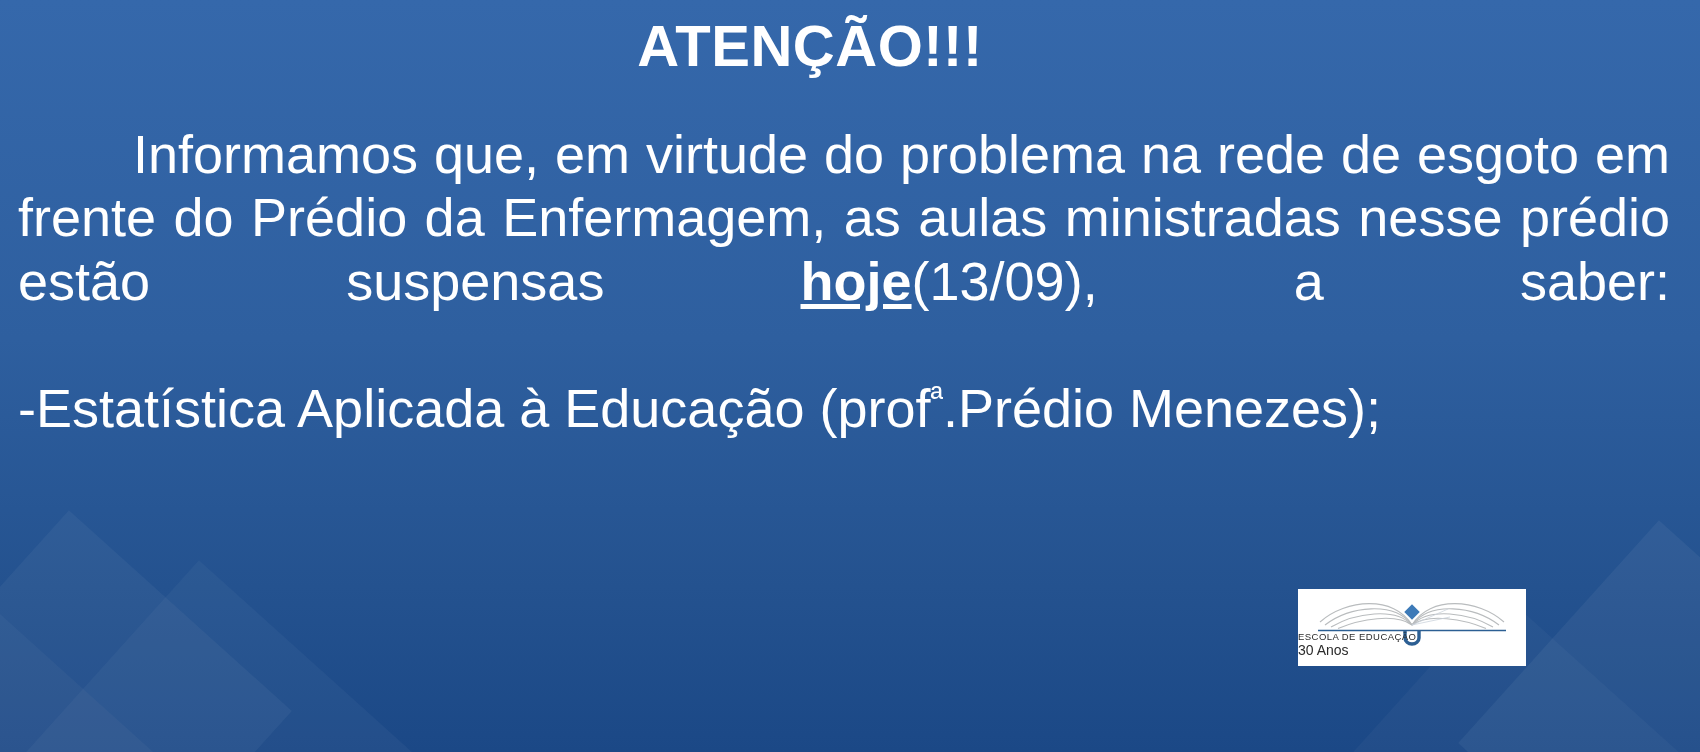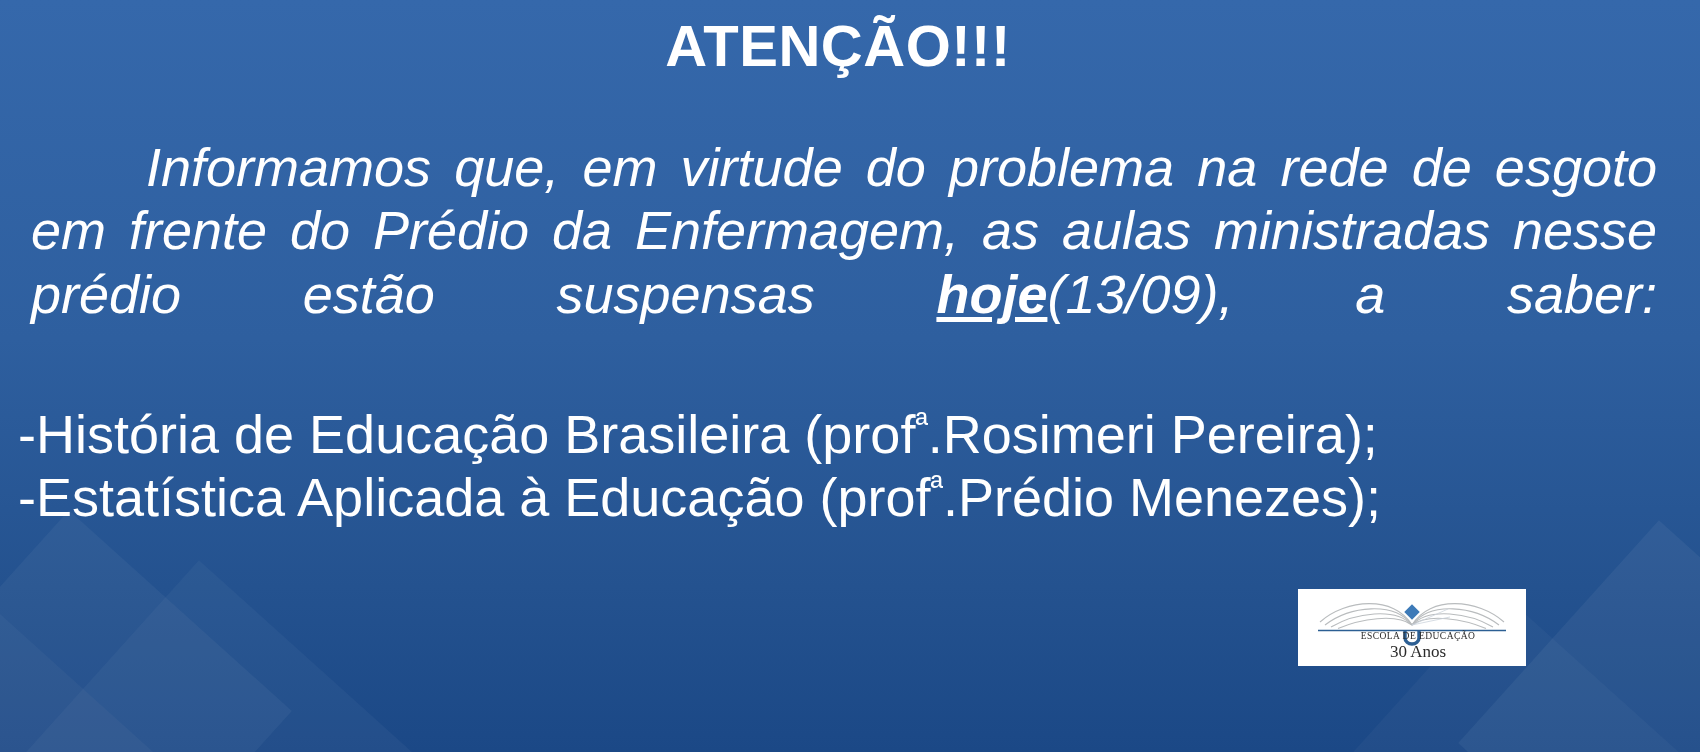--- a/index.html
+++ b/index.html
@@ -71,38 +71,36 @@
     position: absolute;
     top: 16px;
     left: 0;
     width: 1620px;
     text-align: center;
     color: #ffffff;
     font-size: 58px;
     font-weight: bold;
     line-height: 1.05;
     letter-spacing: 0.5px;
-    margin-left: 28px;
   }
 
   
   #body-block {
     position: absolute;
     top: 123px;
     left: 18px;
     width: 1652px;
     color: #ffffff;
     font-size: 54px;
     line-height: 1.175;
   }
   .para {
     text-align: justify;
     text-justify: inter-word;
-    margin: 13px;
-    font-style: italic;
+    margin: 0;
   }
   .para::after {
     content: "";
     display: inline-block;
     width: 100%;
   }
   .indent {
     display: inline-block;
     width: 115px;
   }
@@ -141,52 +139,51 @@
     width: 228px;
     height: 77px;
     background: #ffffff;
     overflow: hidden;
   }
   #logo svg { display: block; }
   .logo-text {
     position: absolute;
     left: 0;
     width: 240px;
-    text-align: center;
+    text-align: left;
     color: #2b2b2b;
-    font-family: Liberation Serif, serif;
+    font-family: Liberation Sans, sans-serif;
   }
   #logo-name {
     top: 42px;
     font-size: 9.5px;
     letter-spacing: 0.45px;
   }
   #logo-years {
     top: 53px;
-    font-size: 17px;
+    font-size: 14px;
   }
 </style>
 </head>
 <body>
 
 <div id="slide">
 
   <div class="deco deco-bl-3"></div>
   <div class="deco deco-bl-1"></div>
   <div class="deco deco-bl-2"></div>
   <div class="deco deco-br-1"></div>
   <div class="deco deco-br-2"></div>
 
   <div id="title">ATENÇÃO!!!</div>
 
   <div id="body-block">
 
     <p class="para"><span class="indent"></span><span>Informamos que, em virtude do problema na rede de esgoto em frente do Prédio da Enfermagem, as aulas ministradas nesse prédio estão suspensas </span><span class="hoje">hoje</span><span>(13/09), a saber:</span></p>
 
-    <p class="list-line"><span>-História de Educação Brasileira (prof</span><span class="ord">ª</span><span>.Rosimeri Pereira);</span></p>
 
     <p class="list-line"><span>-Estatística Aplicada à Educação (prof</span><span class="ord">ª</span><span>.Prédio Menezes);</span></p>
 
 
   </div>
 
   <div id="logo">
     <svg width="228" height="77" viewBox="0 0 228 77">
       <g fill="none" stroke="#b9bcbe" stroke-width="1.1">
         <path d="M114 36 C 96 6, 48 10, 22 33"></path>

